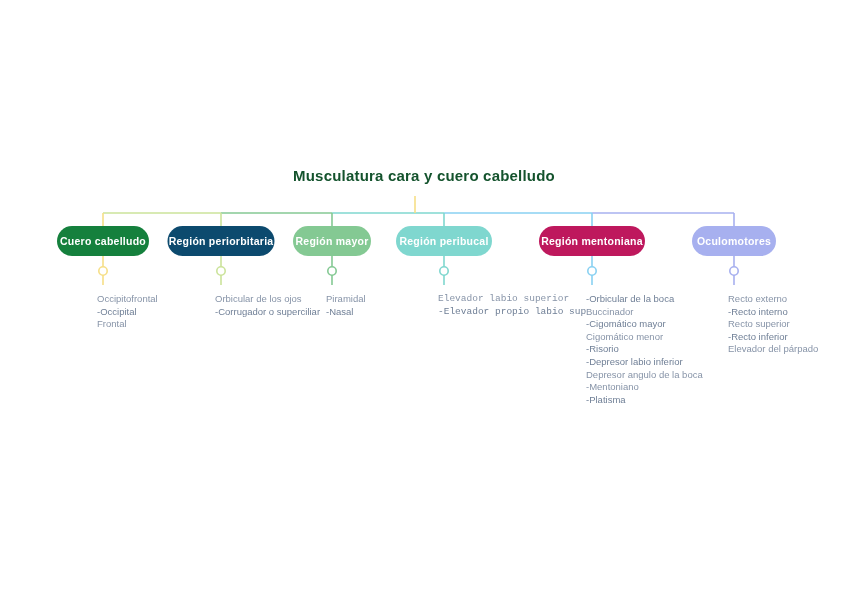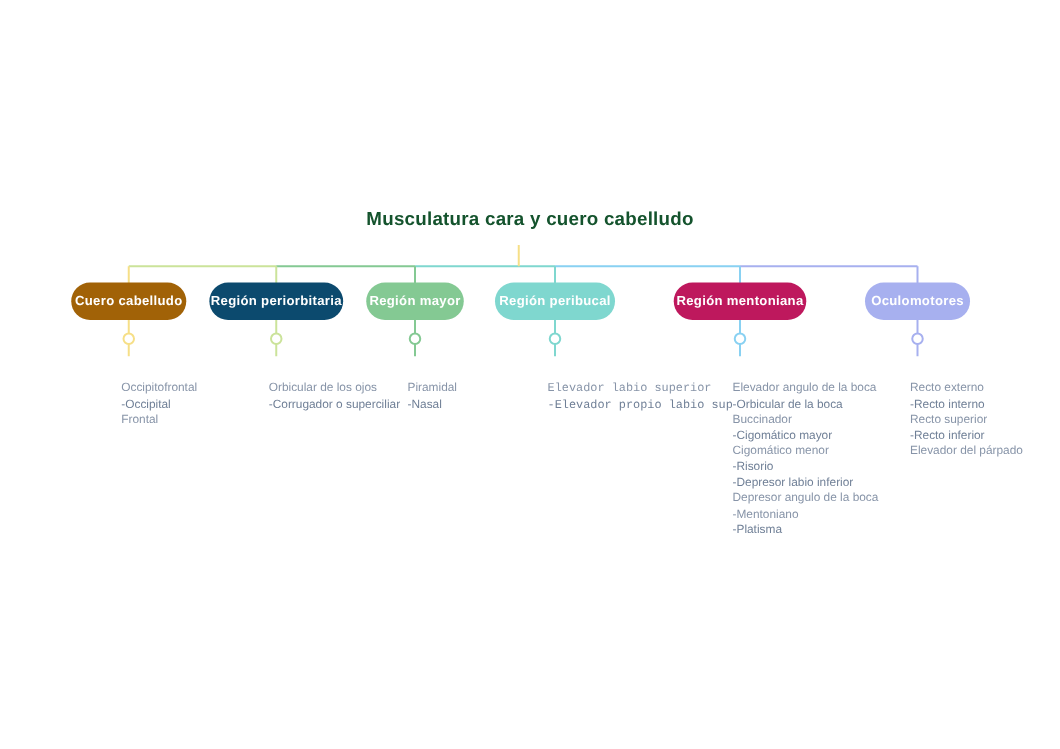--- a/index.html
+++ b/index.html
@@ -70,21 +70,20 @@
     font-weight: 600;
     color: #ffffff;
     letter-spacing: .25px;
   }
 
   .items {
     position: absolute;
     top: 67px;
     left: 0;
     width: 100%;
-    margin-top: 12px;
   }
   .item {
     font-size: 9.5px;
     line-height: 12.6px;
     color: #6f7f96;
     white-space: nowrap;
   }
   .item.alt {
     color: #8794a8;
   }
@@ -125,21 +124,21 @@
       <circle cx="592" cy="271" r="4.2" fill="#ffffff" stroke="#89D1F2" stroke-width="1.6"></circle>
       <line x1="592" y1="275" x2="592" y2="285" stroke="#89D1F2" stroke-width="1.6" stroke-linecap="butt"></line>
       <line x1="734" y1="213" x2="734" y2="230" stroke="#A7B0EF" stroke-width="1.6" stroke-linecap="butt"></line>
       <line x1="734" y1="256" x2="734" y2="267" stroke="#A7B0EF" stroke-width="1.6" stroke-linecap="butt"></line>
       <circle cx="734" cy="271" r="4.2" fill="#ffffff" stroke="#A7B0EF" stroke-width="1.6"></circle>
       <line x1="734" y1="275" x2="734" y2="285" stroke="#A7B0EF" stroke-width="1.6" stroke-linecap="butt"></line>
     </svg>
 
   <div id="branches">
       <div class="branch" style="left: 103px; width: 0px;">
-        <div class="pill" style="background: #a16207; width: 92px;">
+        <div class="pill" style="background: #15803d; width: 92px;">
           <span class="pill-label">Cuero cabelludo</span>
         </div>
         <div class="items" style="width: 260px; left: -6px;">
           <div class="item alt">Occipitofrontal</div>
           <div class="item">-Occipital</div>
           <div class="item alt">Frontal</div>
         </div>
       </div>
       <div class="branch" style="left: 221px; width: 0px;">
         <div class="pill" style="background: #0c4a6e; width: 107px;">
@@ -166,21 +165,20 @@
         <div class="items" style="width: 260px; left: -6px; font-family: Liberation Mono, monospace;">
           <div class="item alt">Elevador labio superior</div>
           <div class="item">-Elevador propio labio sup</div>
         </div>
       </div>
       <div class="branch" style="left: 592px; width: 0px;">
         <div class="pill" style="background: #be185d; width: 106px; text-align: right;">
           <span class="pill-label">Región mentoniana</span>
         </div>
         <div class="items" style="width: 260px; left: -6px;">
-          <div class="item alt">Elevador angulo de la boca</div>
           <div class="item">-Orbicular de la boca</div>
           <div class="item alt">Buccinador</div>
           <div class="item">-Cigomático mayor</div>
           <div class="item alt">Cigomático menor</div>
           <div class="item">-Risorio</div>
           <div class="item">-Depresor labio inferior</div>
           <div class="item alt">Depresor angulo de la boca</div>
           <div class="item alt">-Mentoniano</div>
           <div class="item">-Platisma</div>
         </div>

